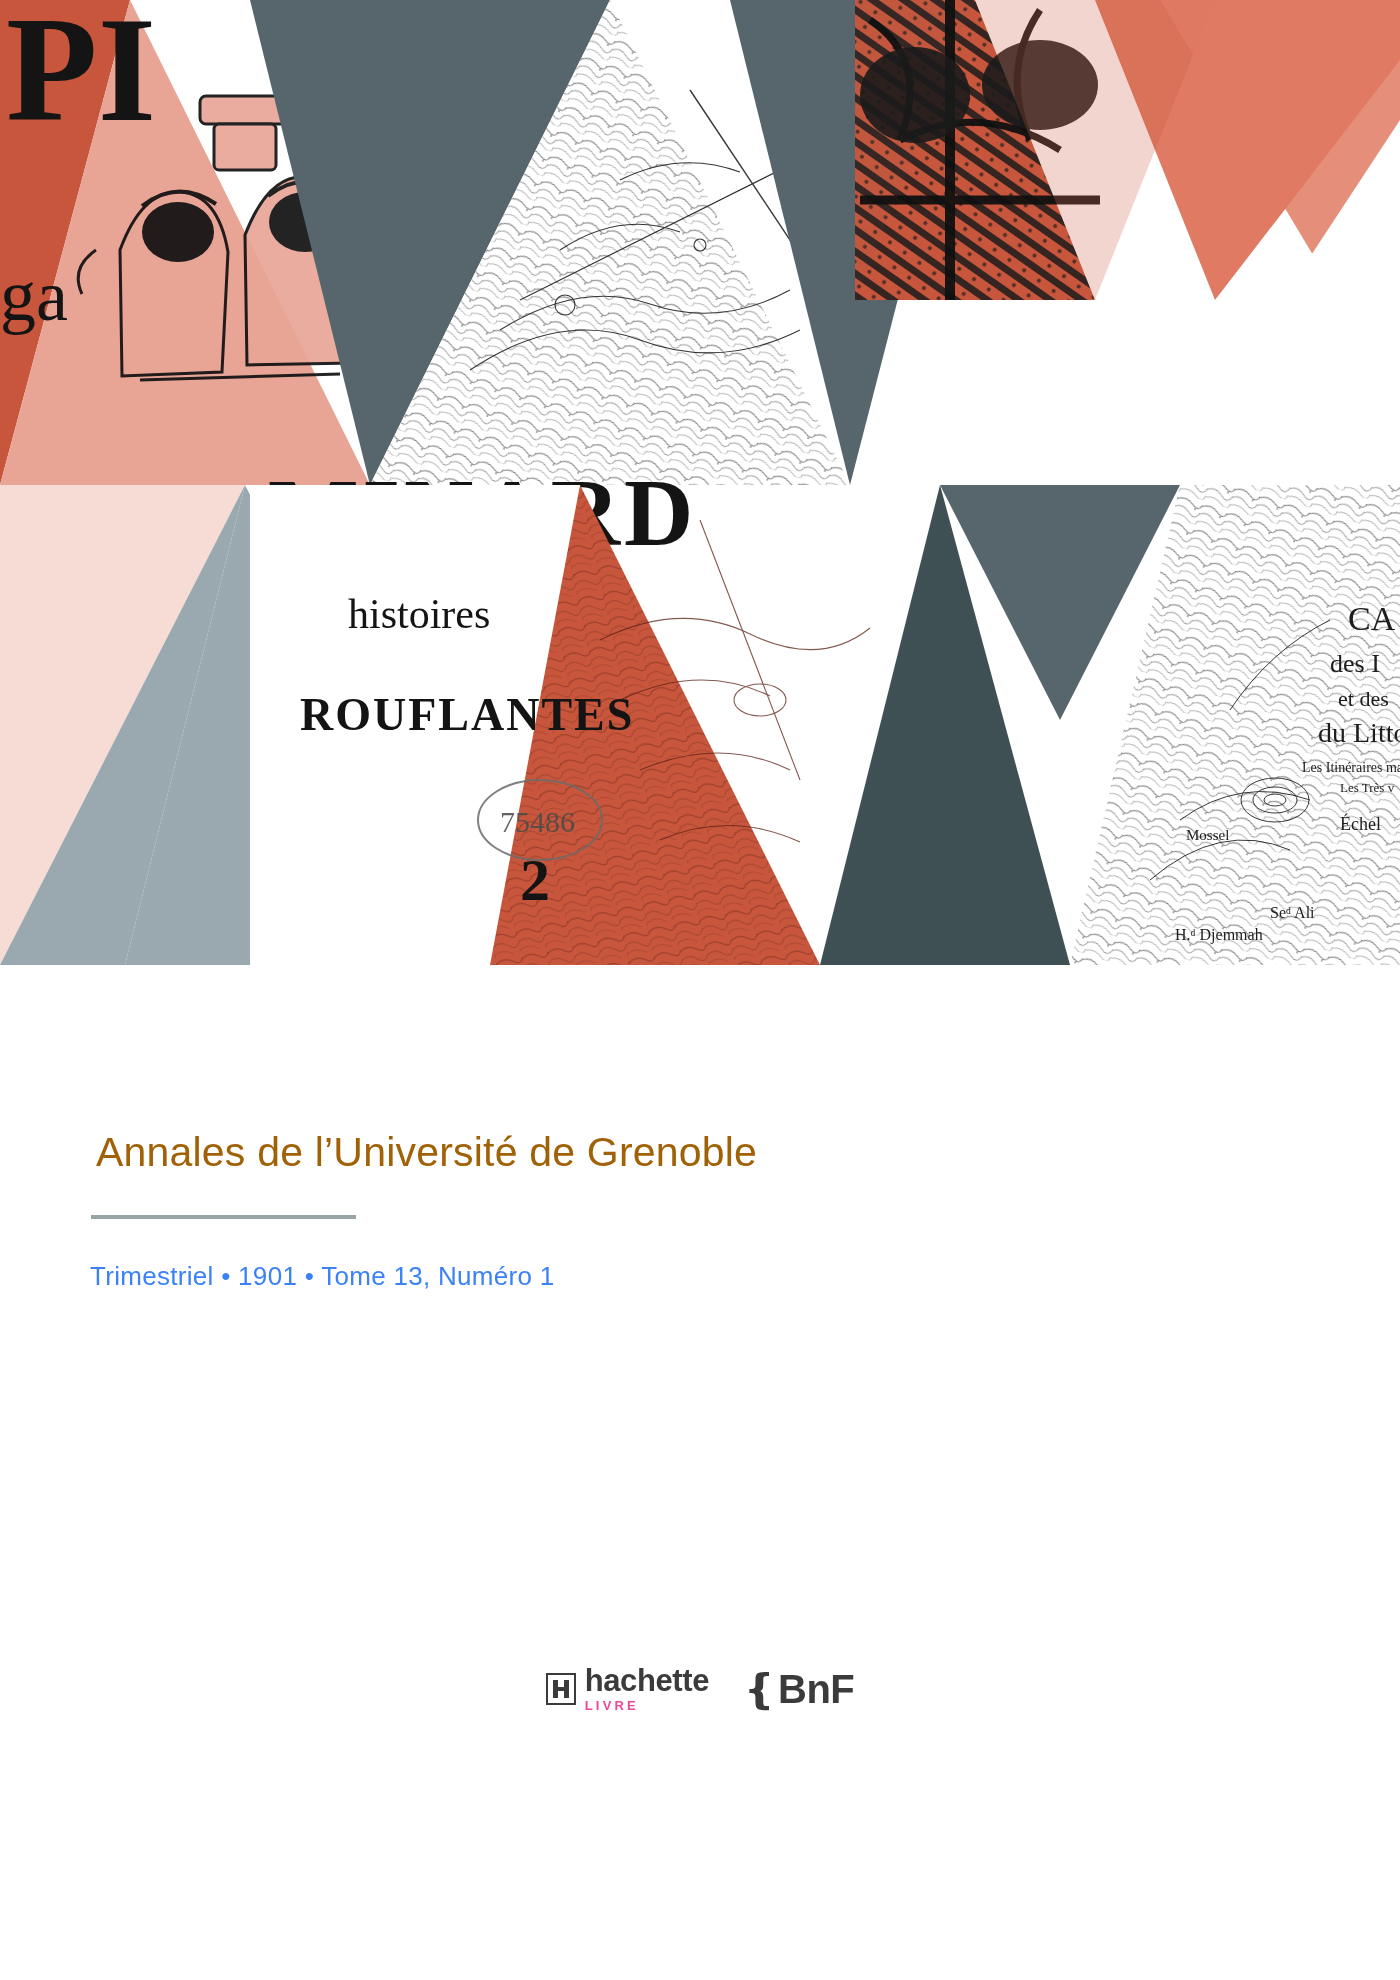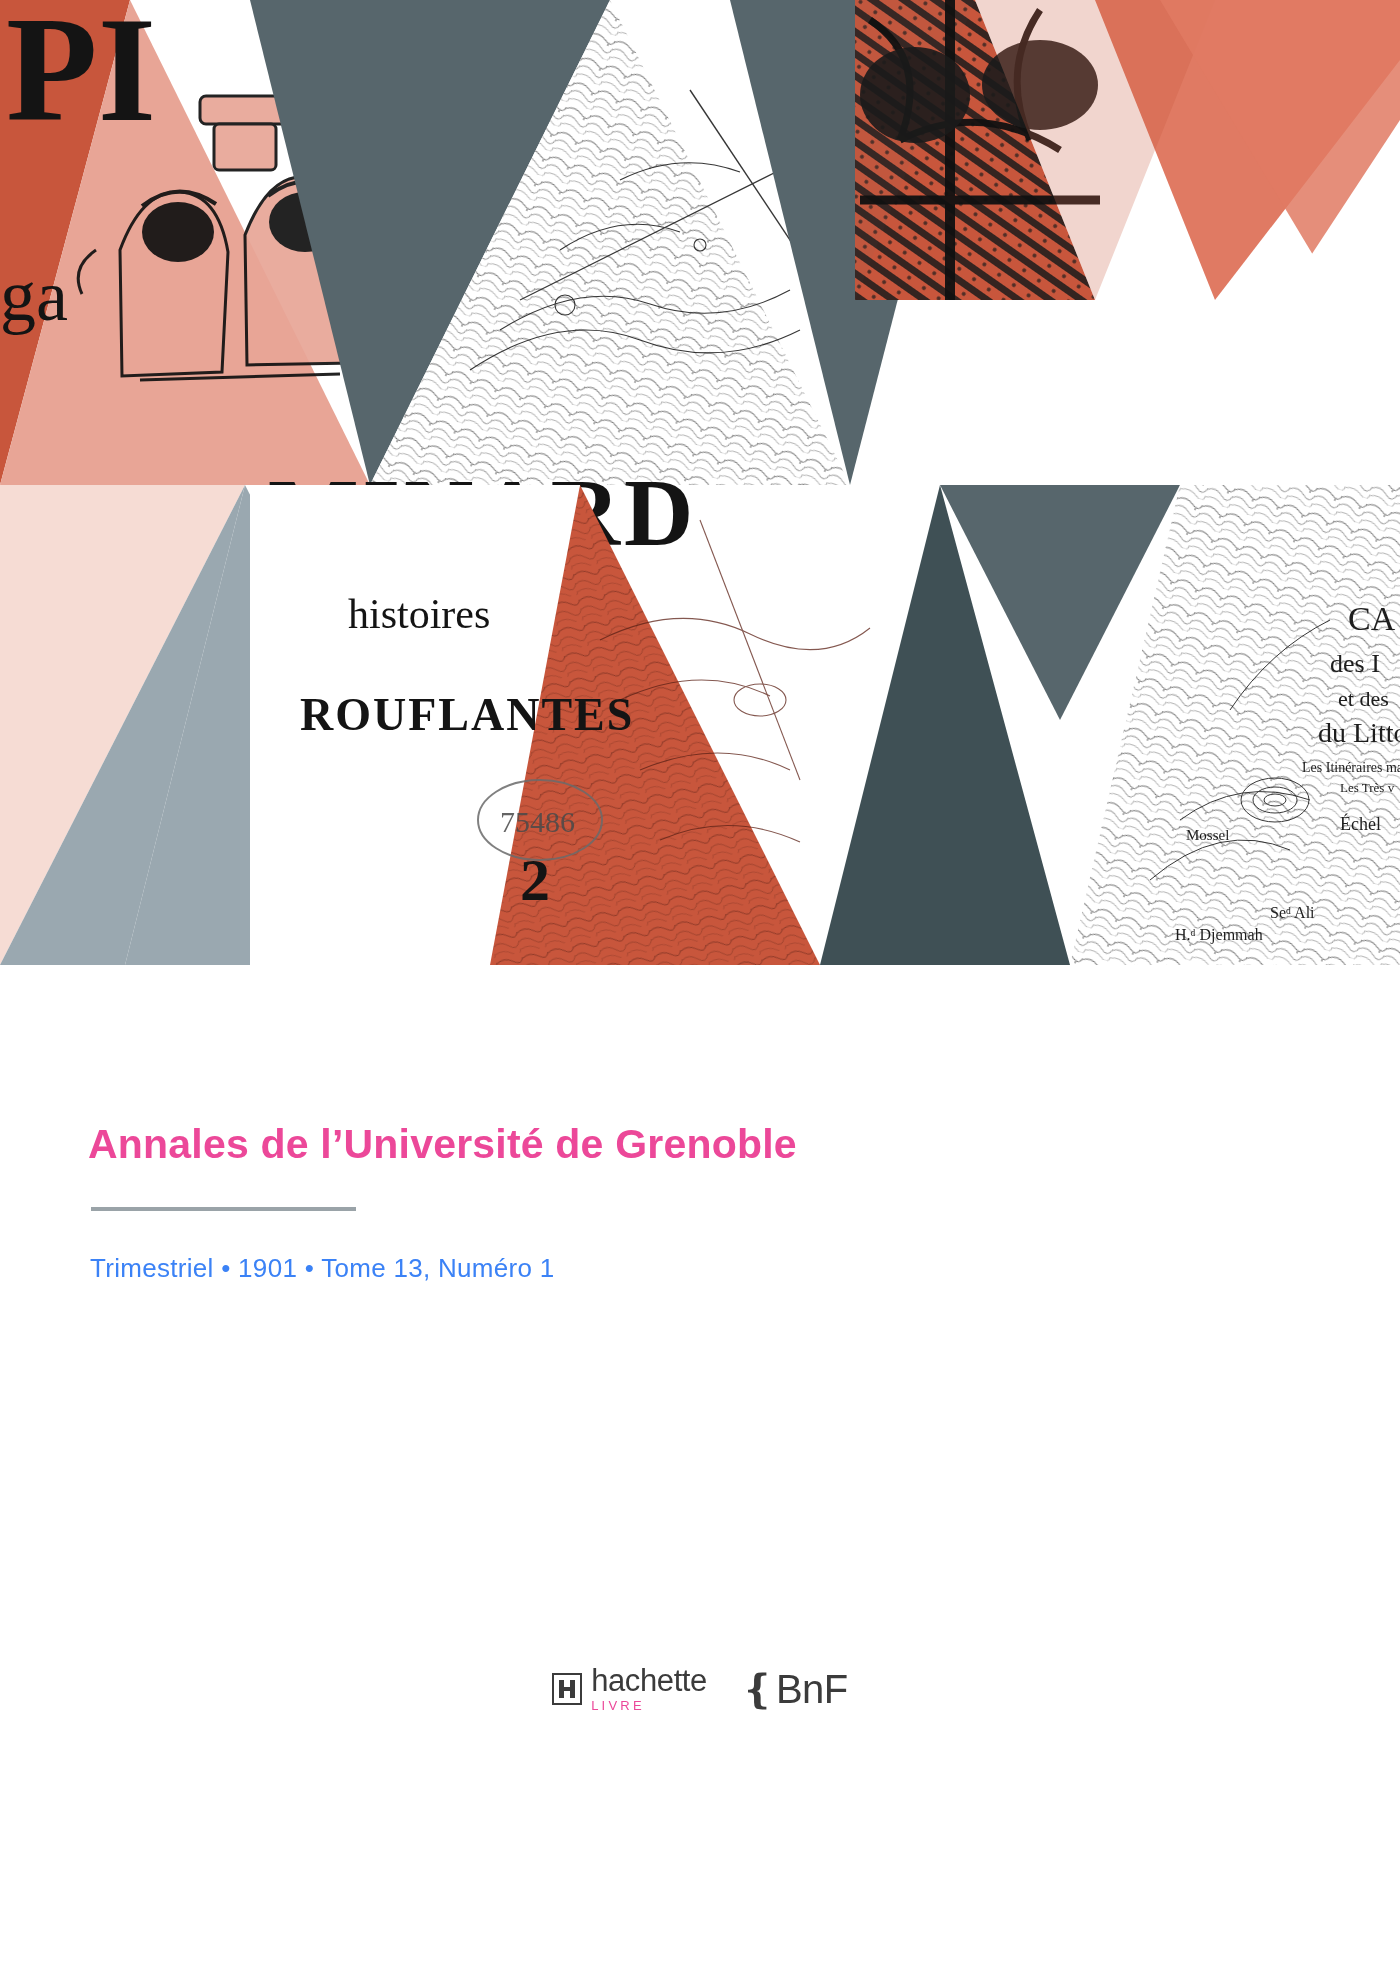--- a/index.html
+++ b/index.html
@@ -41,25 +41,25 @@
 
   
   .title-block {
     position: absolute;
     left: 88px;
     top: 1120px;
     width: 1180px;
   }
   .book-title {
     font-size: 41px;
-    font-weight: bold;
-    color: #ec4899;
+    font-weight: normal;
+    color: #a16207;
     letter-spacing: 0.2px;
     line-height: 1.2;
-    margin: 0;
+    margin: 8px;
   }
   .title-rule {
     width: 265px;
     height: 4px;
     background: #9aa3a8;
     margin: 38px 0 0 3px;
   }
   .subtitle {
     margin: 42px 0 0 2px;
     font-size: 26px;
@@ -70,20 +70,21 @@
   
   .logos {
     position: absolute;
     left: 0;
     top: 1665px;
     width: 1400px;
     display: flex;
     align-items: center;
     justify-content: center;
     gap: 34px;
+    font-weight: bold;
   }
   .logo-hachette {
     display: flex;
     align-items: center;
     gap: 9px;
   }
   .hachette-mark {
     width: 30px;
     height: 32px;
   }

